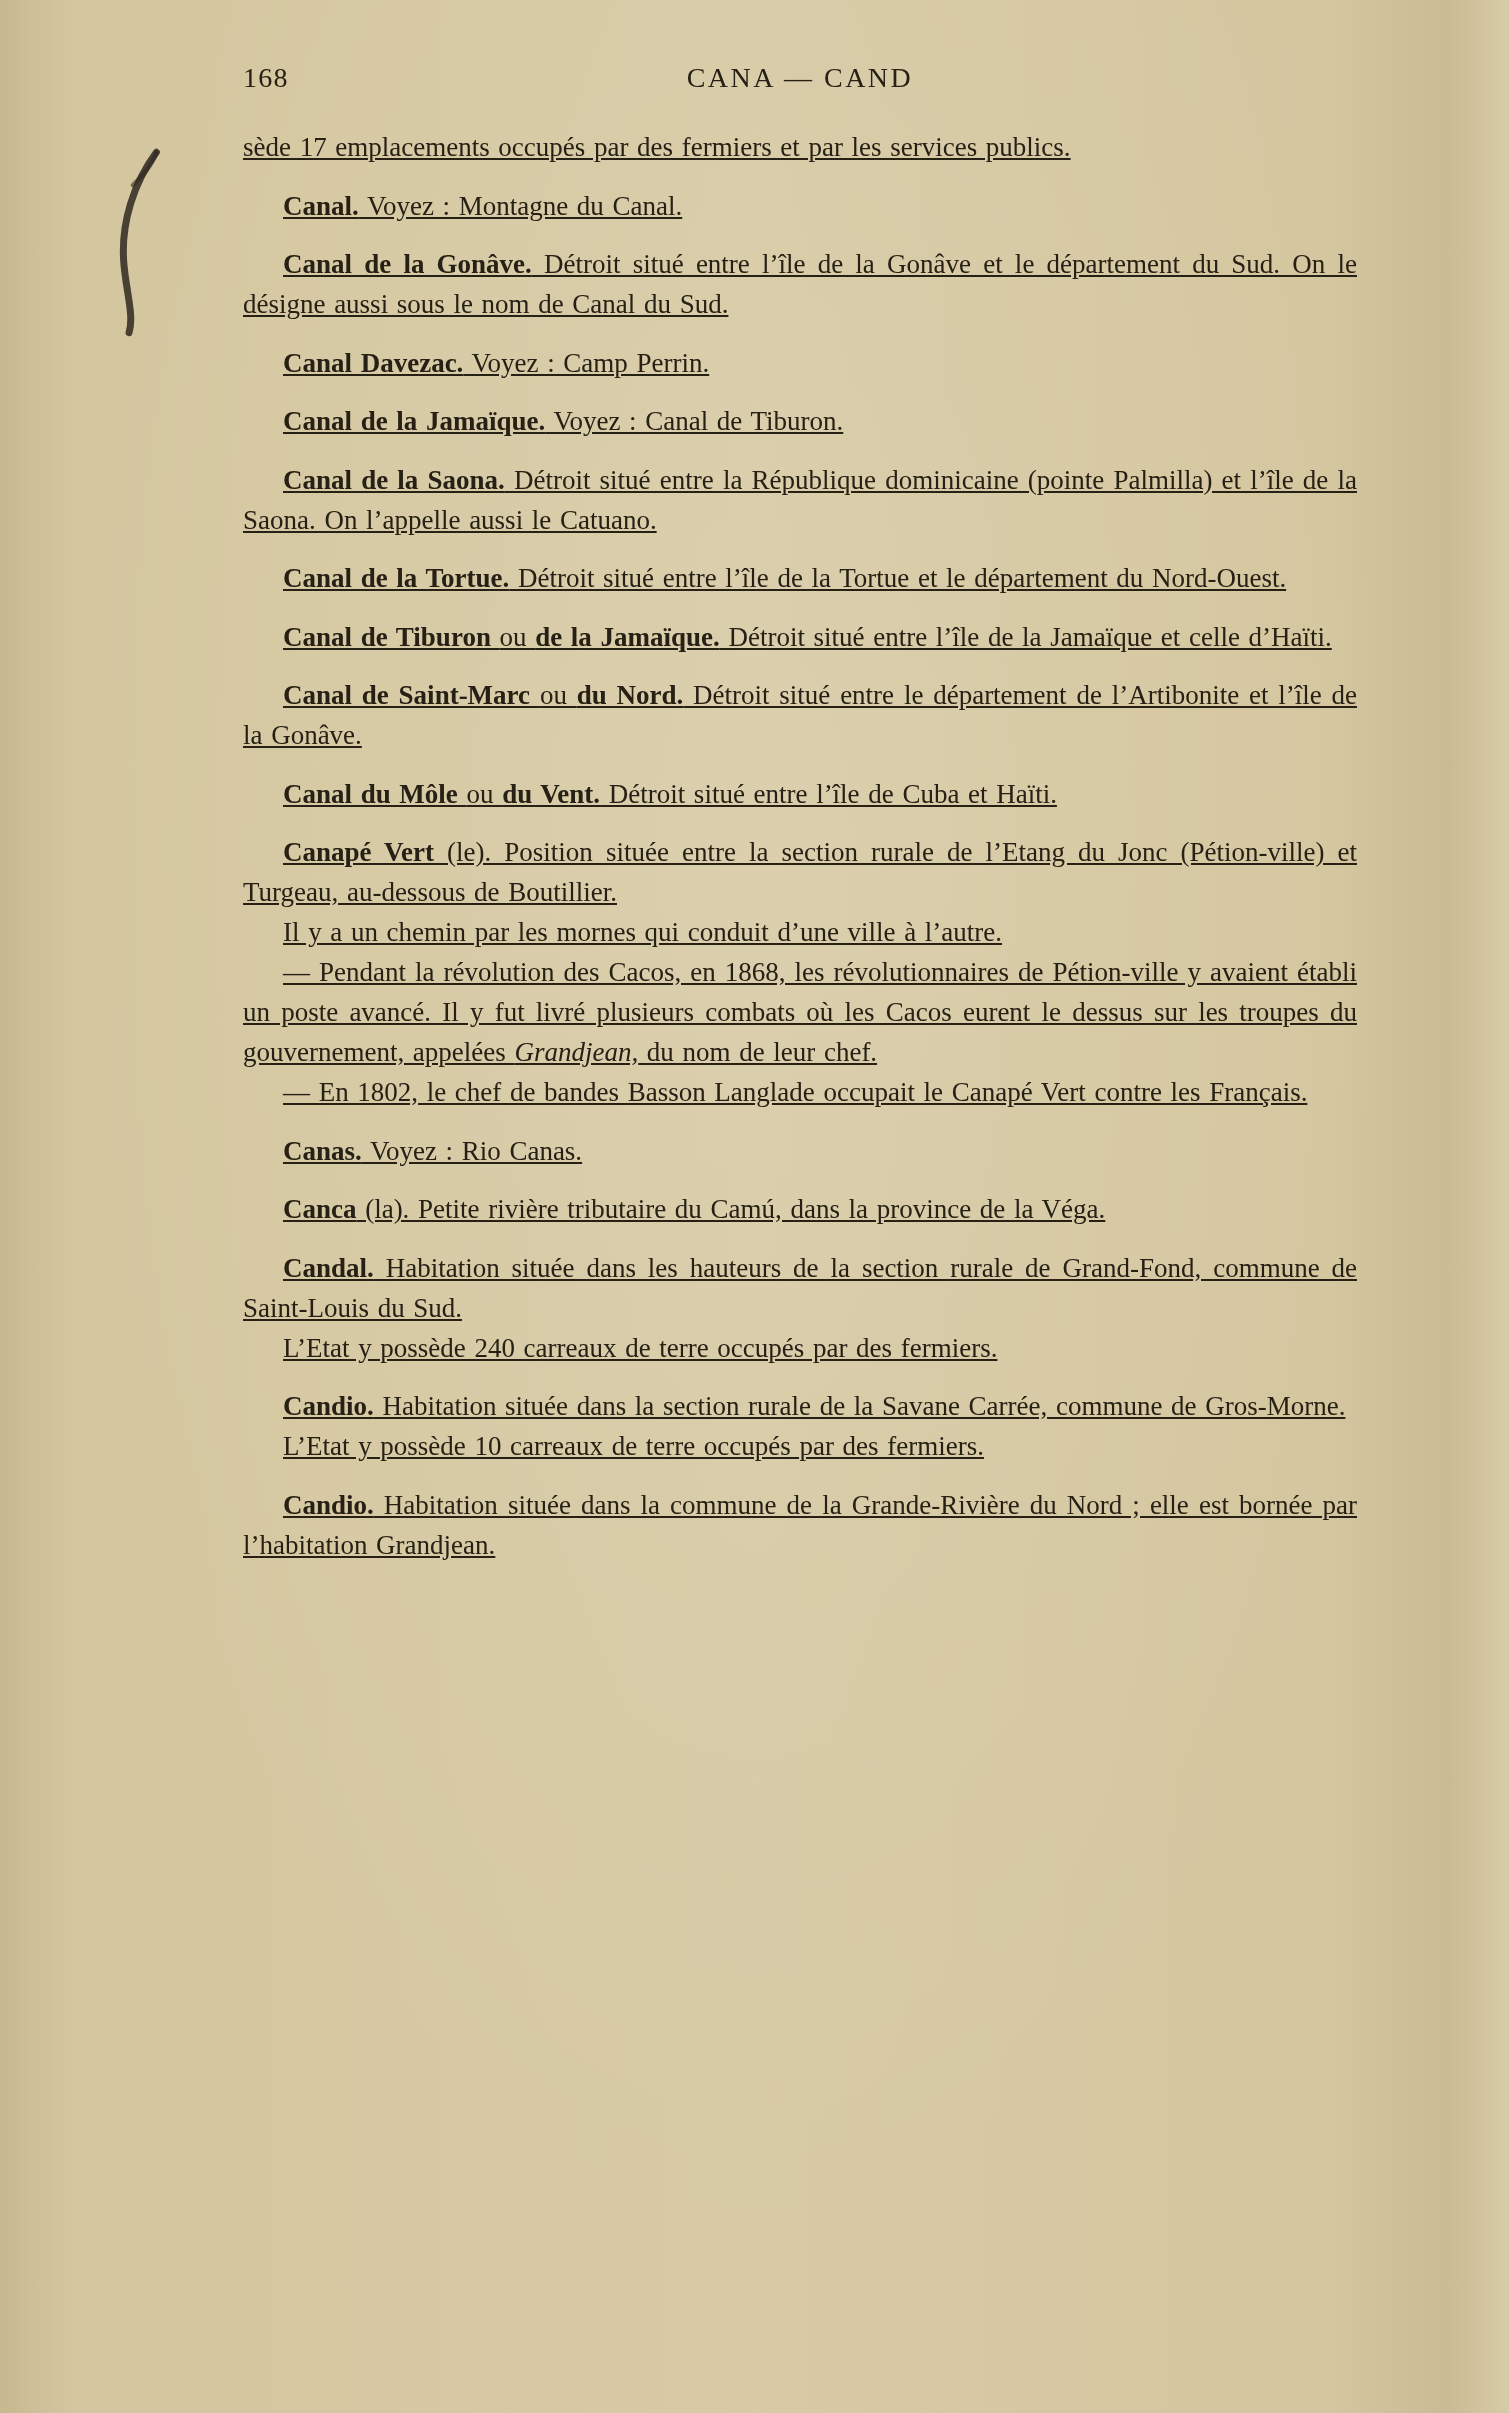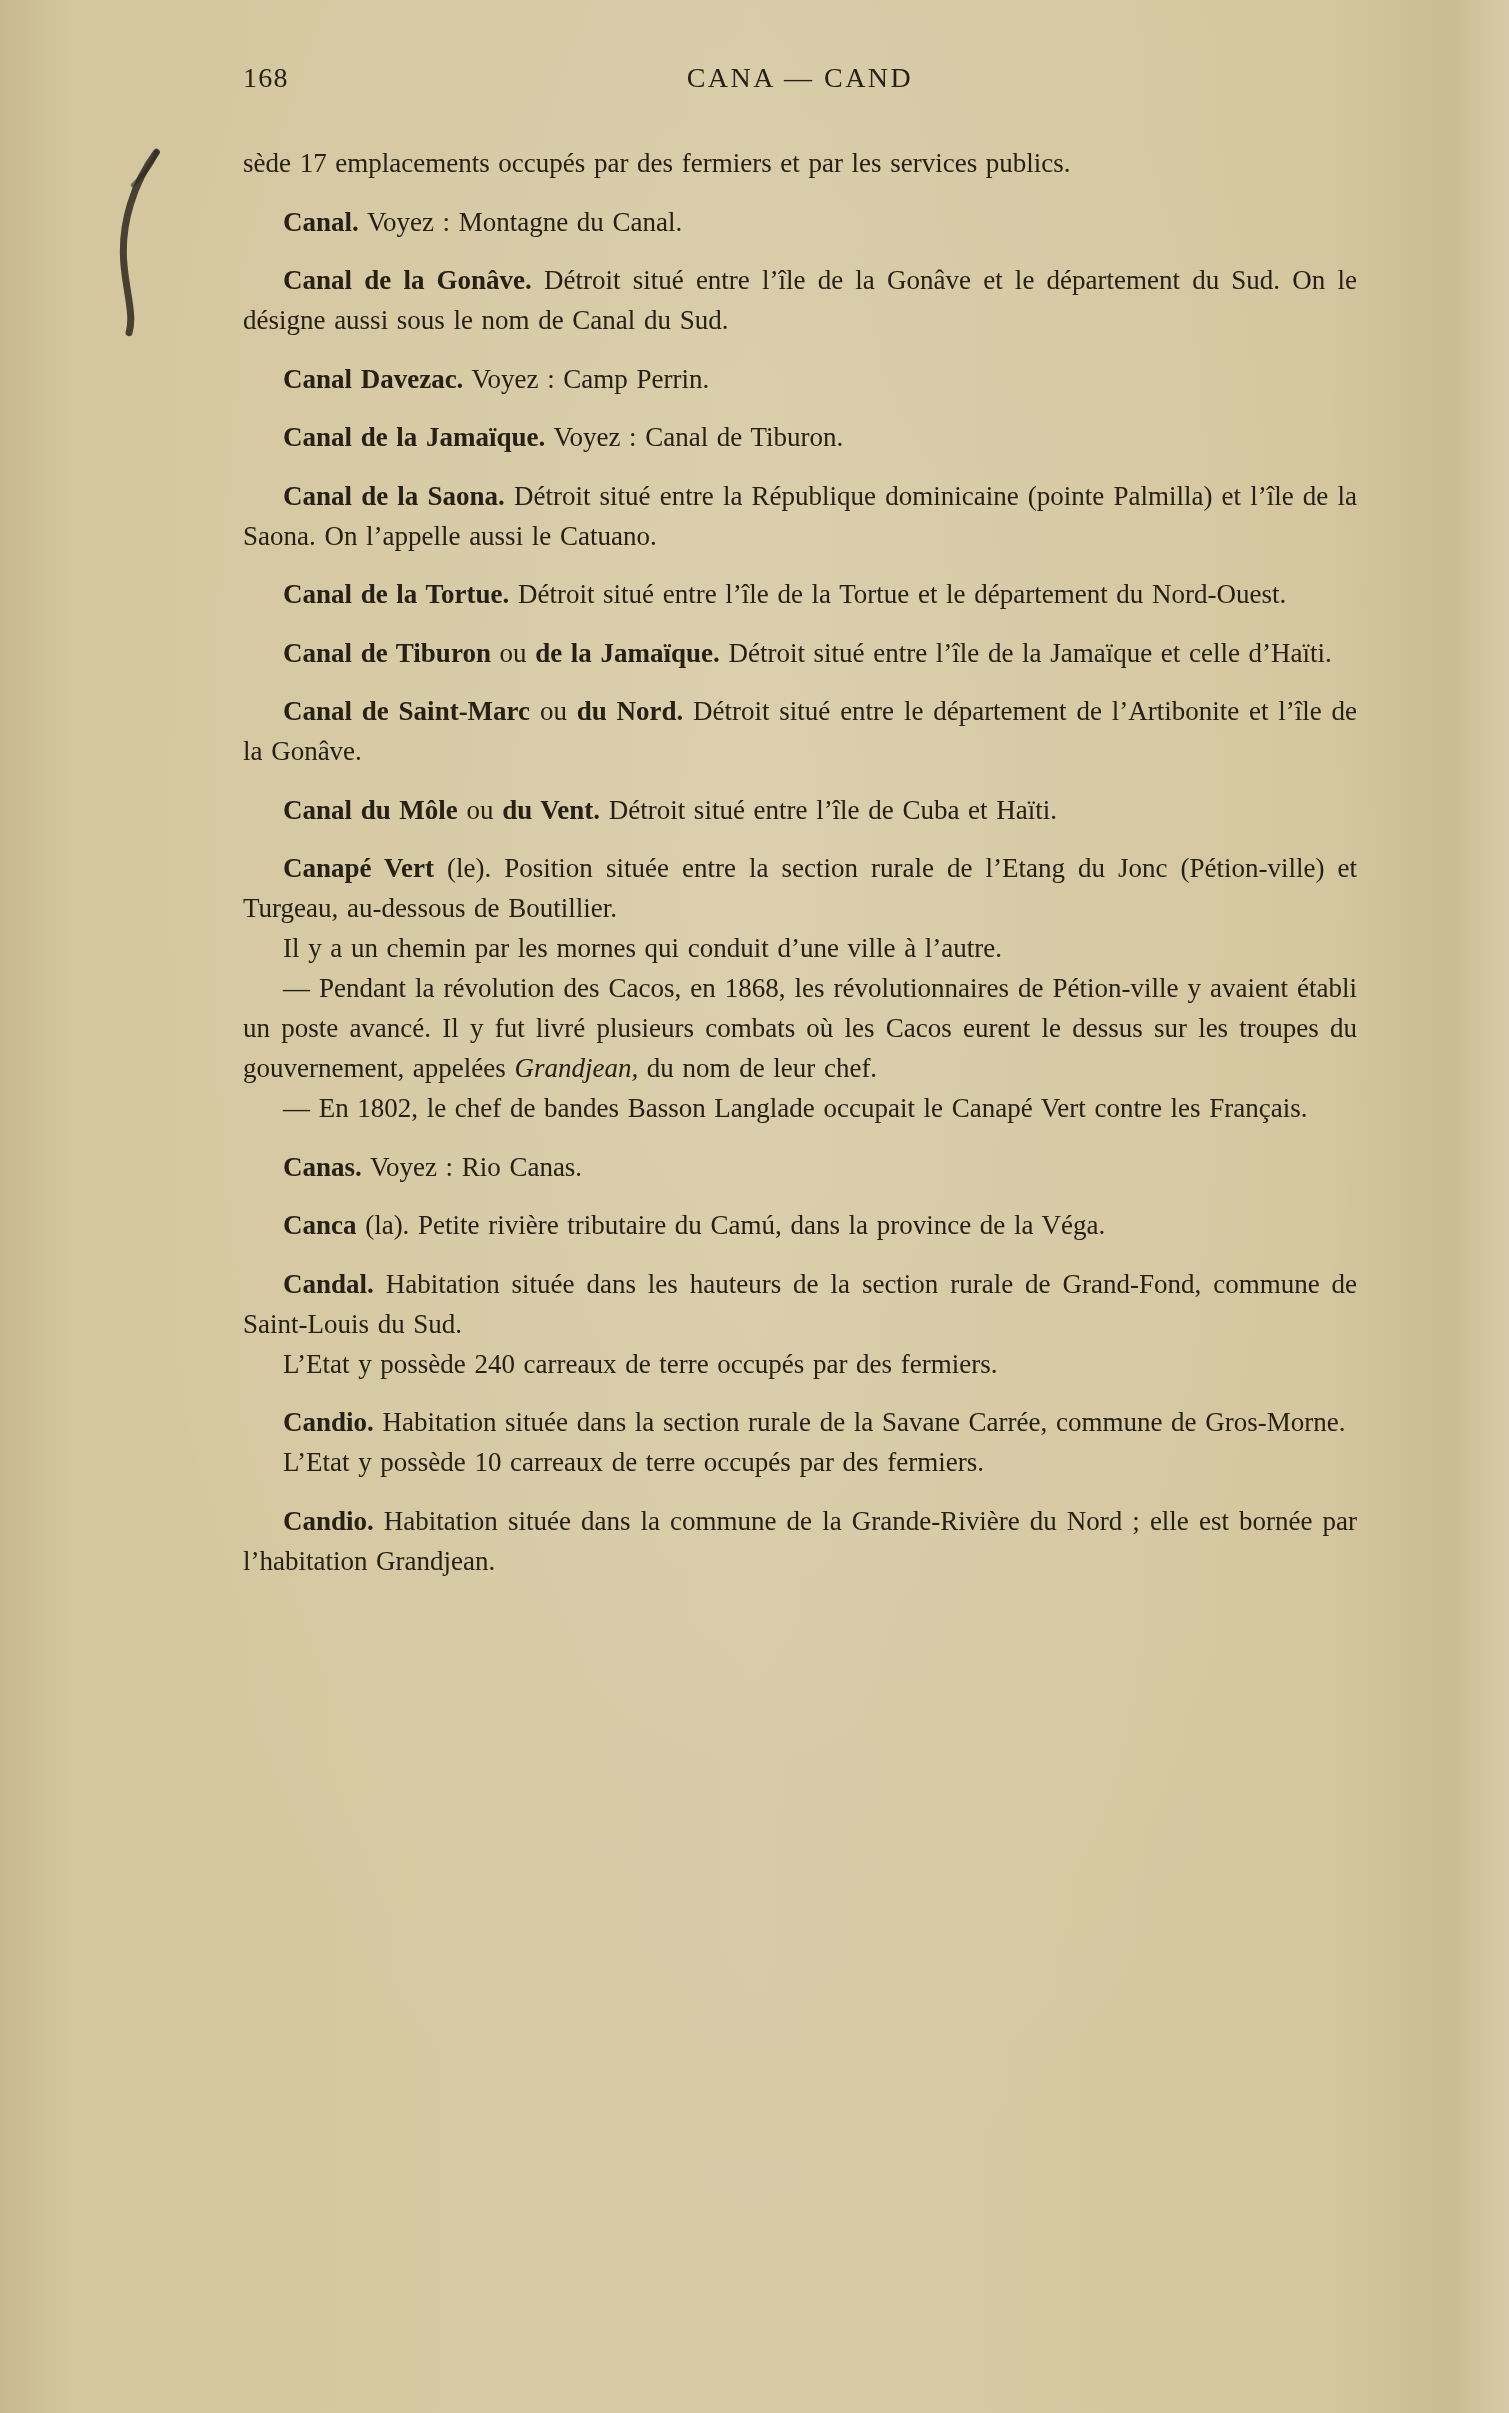--- a/index.html
+++ b/index.html
@@ -31,37 +31,38 @@
   }
   .content {
     position: relative;
     padding: 62px 152px 0 243px; 
   }
   .page-header {
     display: grid;
     grid-template-columns: 1fr auto 1fr;
     align-items: baseline;
     font-size: 28px;
-    margin-bottom: 49px;
+    margin-bottom: 33px;
     gap: 12px;
   }
   .page-number {
     justify-self: start;
     letter-spacing: 1.3px;
   }
   .running-title {
     justify-self: center;
     letter-spacing: 2.5px;
   }
   .header-spacer { justify-self: end; }
   .entries { font-size: 27px; line-height: 40px; }
   .entries p {
     margin: 0;
     text-align: justify;
     word-spacing: 1.9px;
+    text-decoration: underline;
   }
   .entry { margin-bottom: 18.5px; }
   .entry:last-child { margin-bottom: 0; }
   .entries p.indent { text-indent: 40px; }
   .headword { font-weight: bold; }
   .italic { font-style: italic; }
 </style>
 </head>
 <body>
 

